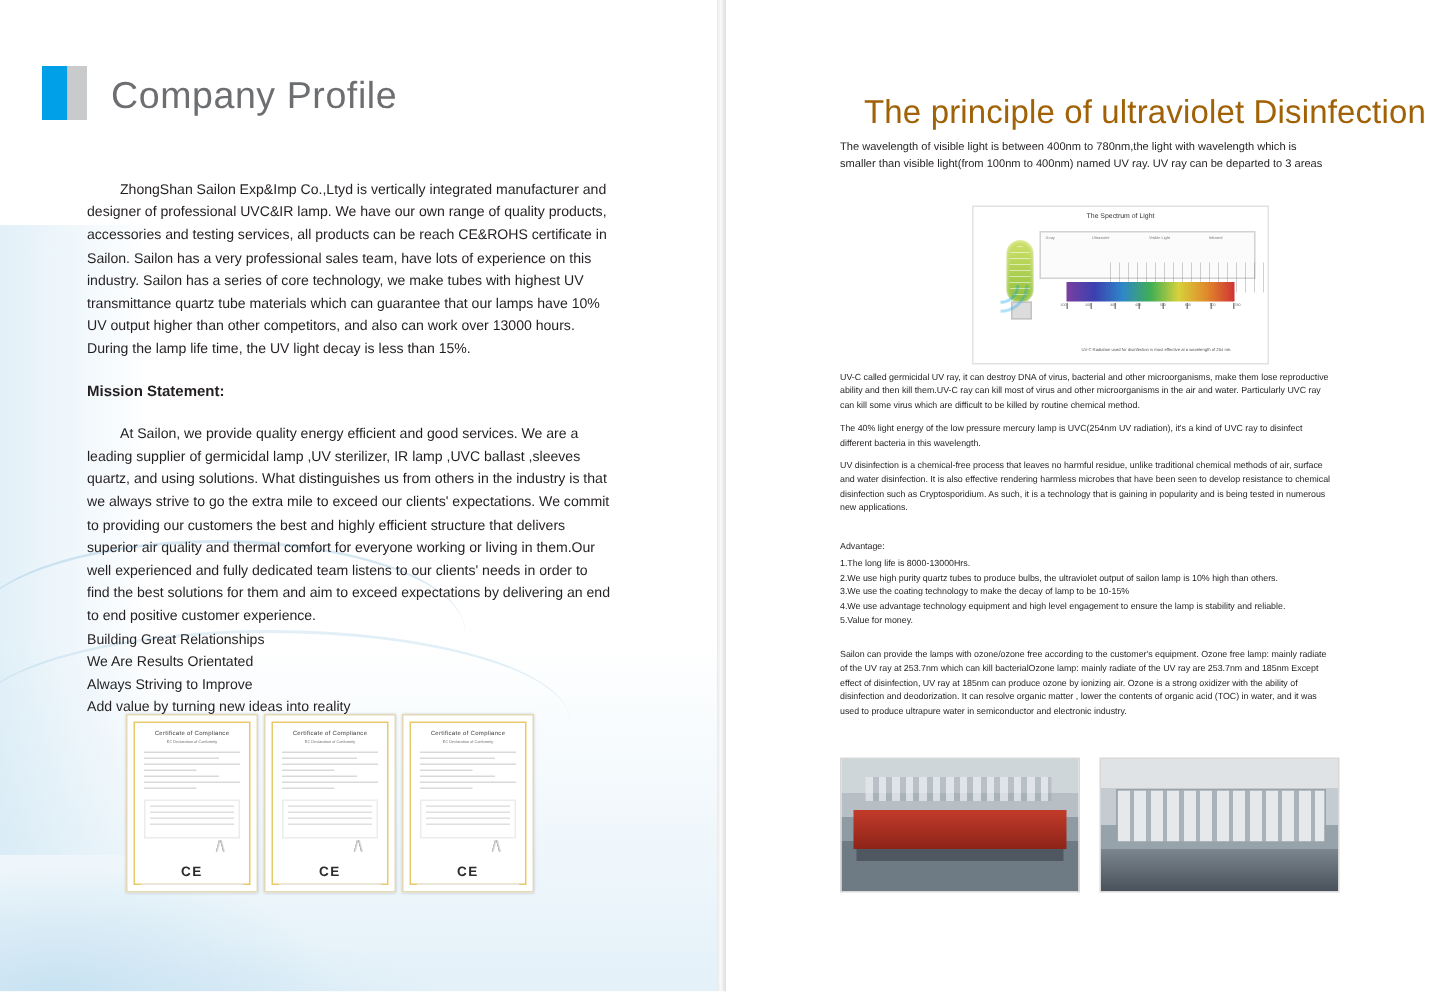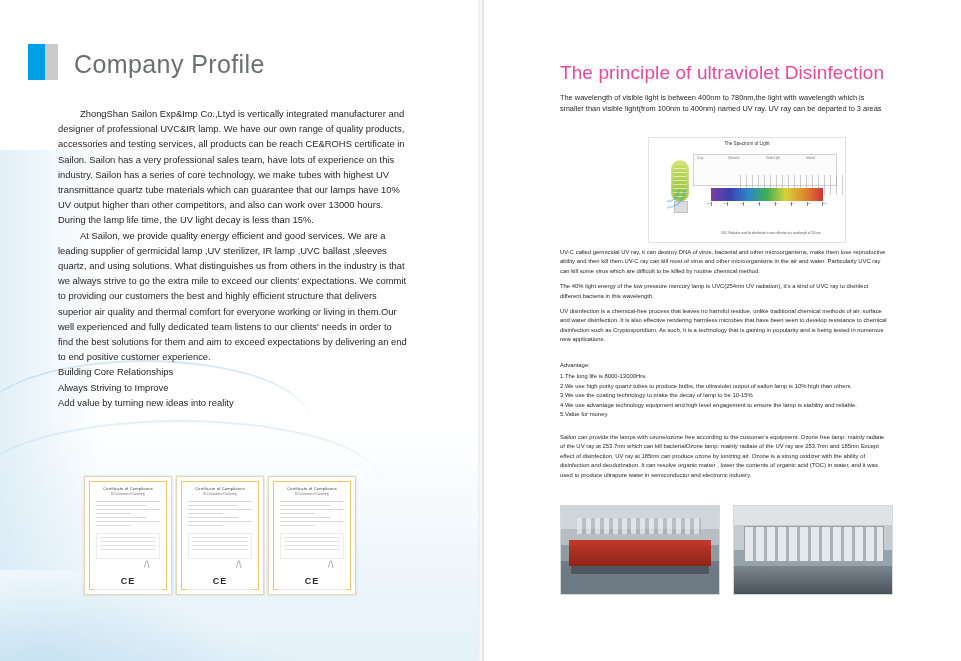--- a/index.html
+++ b/index.html
@@ -117,21 +117,21 @@
   
   .left-body {
     position: absolute;
     left: 58px; top: 106px;
     width: 350px;
     font-size: 9.4px;
     line-height: 15.2px;
     color: #231f20;
     text-align: left;
   }
-  .left-body p { margin: 0 0 0 0; }
+  .left-body p { margin: 12px 0 0 0; }
   .indent { text-indent: 22px; }
   .sec-head {
     font-weight: bold;
     font-size: 10px;
     margin-top: 14px;
     margin-bottom: 2px;
   }
   .values-head {
     font-weight: bold;
     font-size: 9.8px;
@@ -222,23 +222,23 @@
   }
   .cert .foot {
     position: absolute;
     left: 9px; right: 9px; bottom: 4px;
     height: 1px; background: #e6e6e6;
   }
 
   
   .right-title {
     position: absolute;
-    left: 560px; top: 62px;
-    font-size: 19px;
-    color: #ec4899;
+    left: 576px; top: 62px;
+    font-size: 22px;
+    color: #a16207;
     letter-spacing: .1px;
     font-weight: 400;
   }
   .right-lead {
     position: absolute;
     left: 560px; top: 93px;
     width: 330px;
     font-size: 7.4px;
     line-height: 10.6px;
     font-weight: normal;
@@ -428,24 +428,26 @@
       <div class="title-bars">
         <div class="bar-blue"></div>
         <div class="bar-gray"></div>
       </div>
       <div class="title-text">Company Profile</div>
     </div>
 
     <div class="left-body">
       <p class="indent">ZhongShan Sailon Exp&amp;Imp  Co.,Ltyd is vertically integrated manufacturer and designer of professional UVC&amp;IR lamp. We have our own range of quality products, accessories and testing services, all  products can be reach CE&amp;ROHS certificate in Sailon. Sailon has a very professional sales team, have  lots of experience on this industry. Sailon has a series of core technology, we make tubes with highest UV transmittance quartz tube materials which can guarantee that our lamps have 10% UV output higher than other competitors, and also can work over 13000 hours. During the lamp life time, the UV light decay is less than 15%.</p>
 
+      <div class="sec-head">Mission Statement:</div>
       <p class="indent">At Sailon, we provide quality energy efficient and good services. We are a leading supplier of germicidal lamp ,UV sterilizer, IR lamp ,UVC ballast ,sleeves quartz, and using solutions. What distinguishes us from others in the industry is that we always strive to go the extra mile to exceed our clients' expectations. We commit to providing our customers the best and highly efficient structure that delivers superior air quality and thermal comfort for everyone working or living in them.Our well experienced and fully dedicated team listens to our clients' needs in order to find the best solutions for them and aim to exceed expectations by delivering an end to end positive customer experience.</p>
 
       <ul class="values-list">
-        <li>Building Core Relationships</li>
+        <li>Building Great Relationships</li>
+        <li>We Are Results Orientated</li>
         <li>Always Striving to Improve</li>
         <li>Add value by turning new ideas into reality</li>
       </ul>
     </div>
 
     <div class="certs">
 
       <div class="cert">
         <div class="cert-inner"></div>
         <div class="cert-title">Certificate of Compliance</div>

